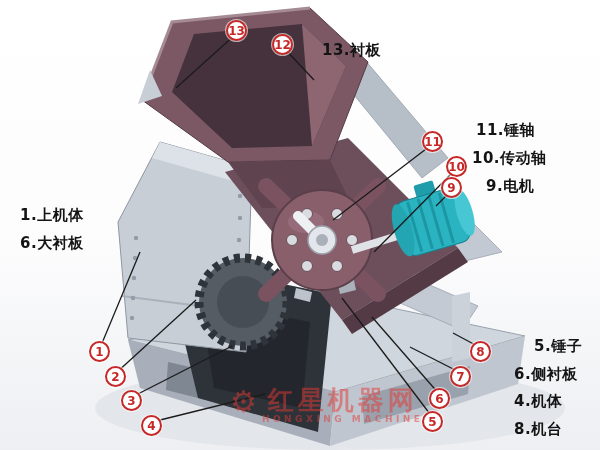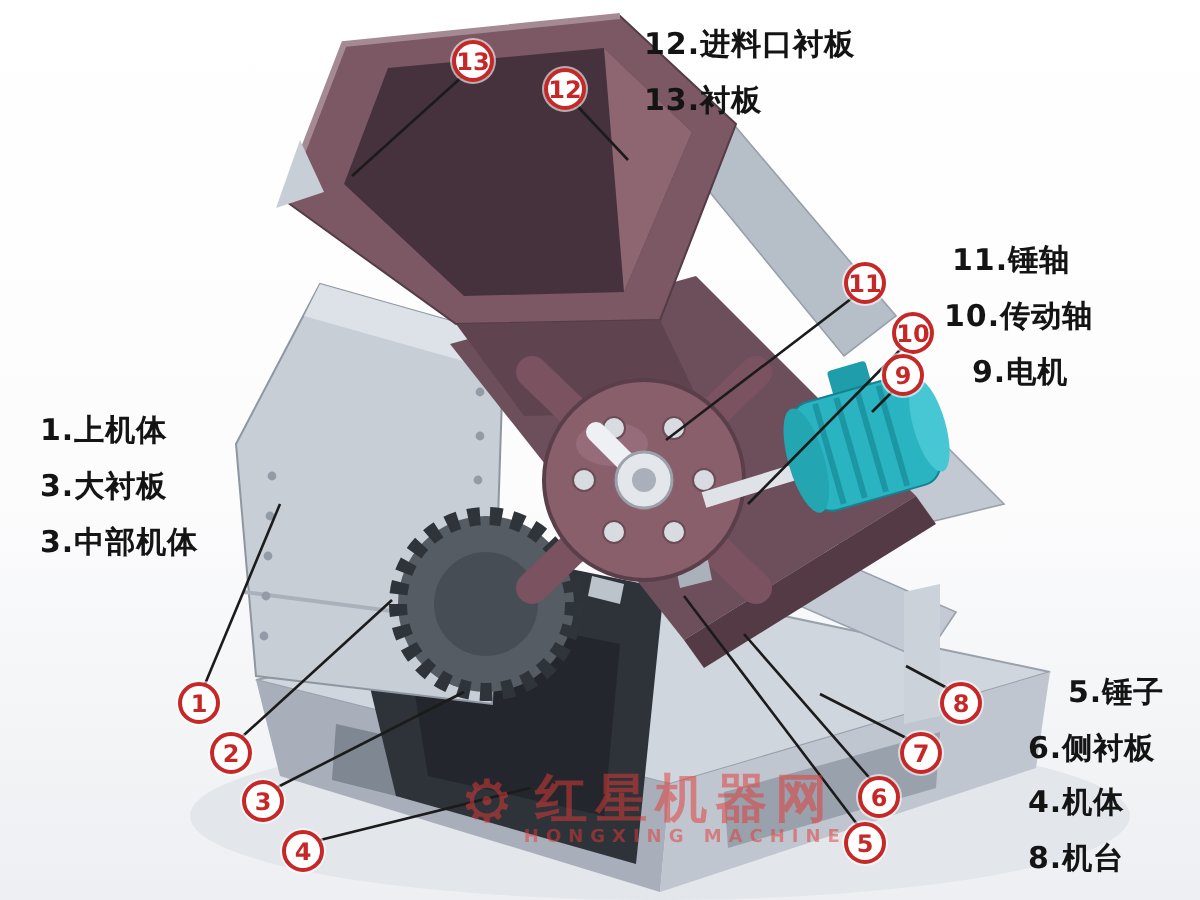--- a/index.html
+++ b/index.html
@@ -158,24 +158,22 @@
 
   <div class="watermark">
     <span class="wm-gear">⚙</span>
     <span class="wm-main">
       <span class="wm-text">红星机器网</span>
       <span class="wm-sub">HONGXING MACHINE</span>
     </span>
   </div>
 
   <div class="lbl" style="left:20px;top:206px">1.上机体</div>
-  <div class="lbl" style="left:20px;top:234px">3.大衬板</div>
-  <div class="lbl" style="left:20px;top:262px">3.中部机体</div>
+  <div class="lbl" style="left:20px;top:234px">6.大衬板</div>
 
-  <div class="lbl" style="left:322px;top:13px">12.进料口衬板</div>
   <div class="lbl" style="left:322px;top:41px">13.衬板</div>
 
   <div class="lbl" style="left:476px;top:121px">11.锤轴</div>
   <div class="lbl" style="left:472px;top:149px">10.传动轴</div>
   <div class="lbl" style="left:486px;top:177px">9.电机</div>
 
   <div class="lbl" style="left:534px;top:337px">5.锤子</div>
   <div class="lbl" style="left:514px;top:365px">6.侧衬板</div>
   <div class="lbl" style="left:514px;top:392px">4.机体</div>
   <div class="lbl" style="left:514px;top:420px">8.机台</div>

